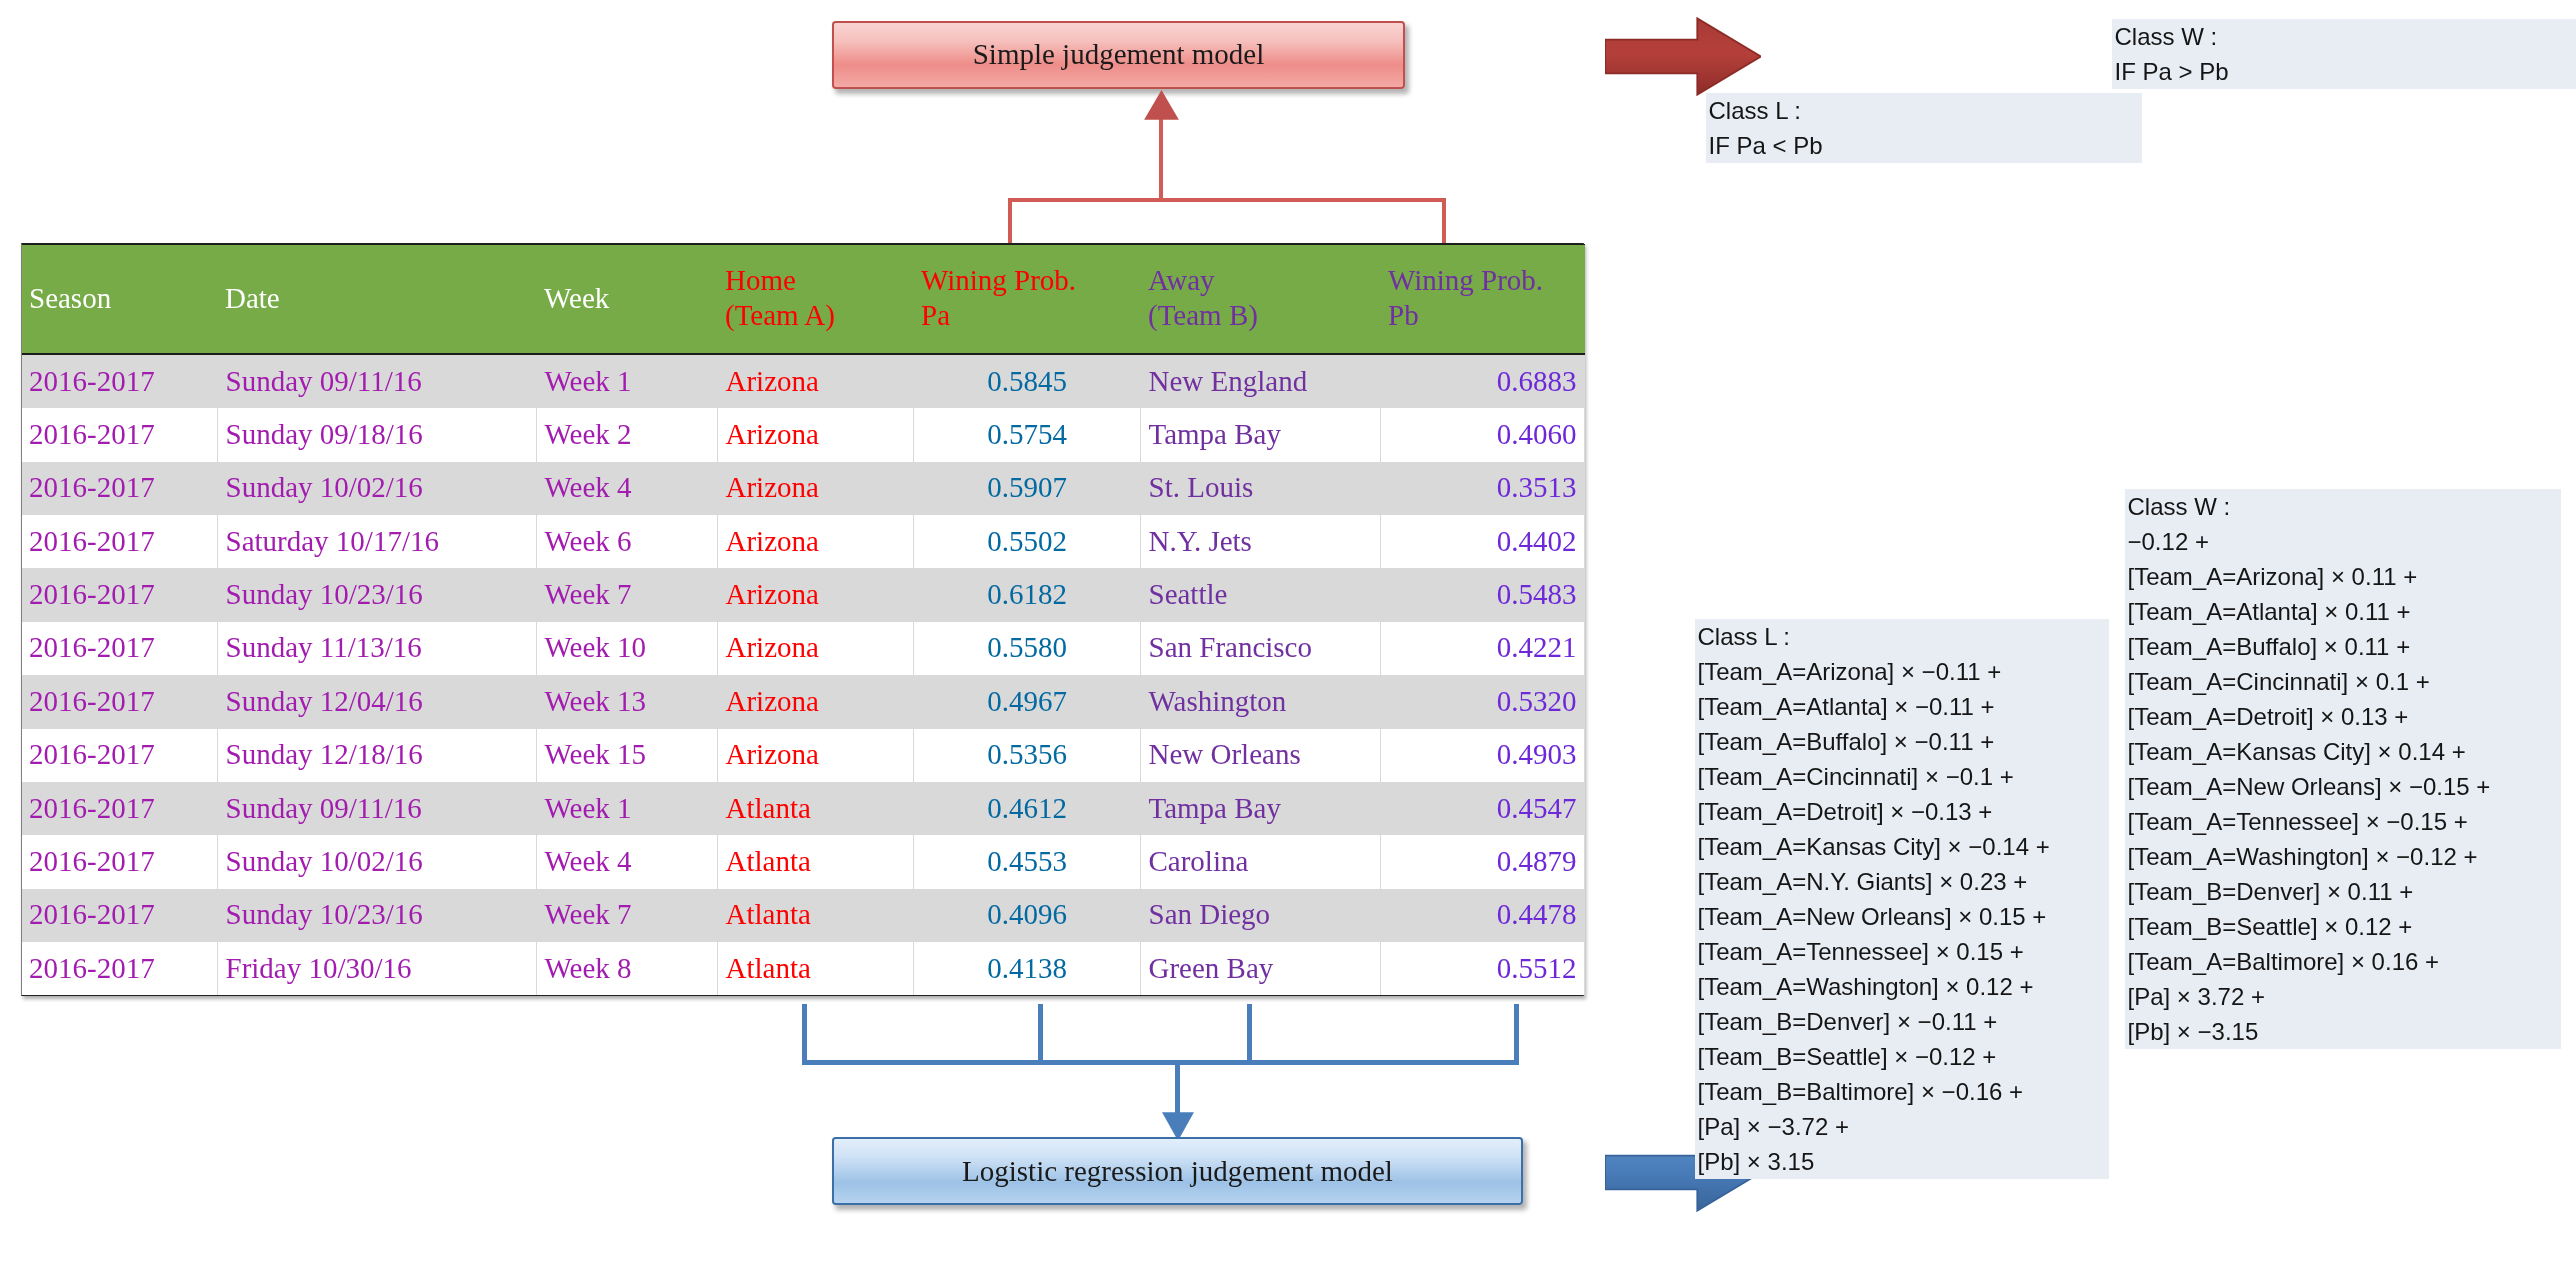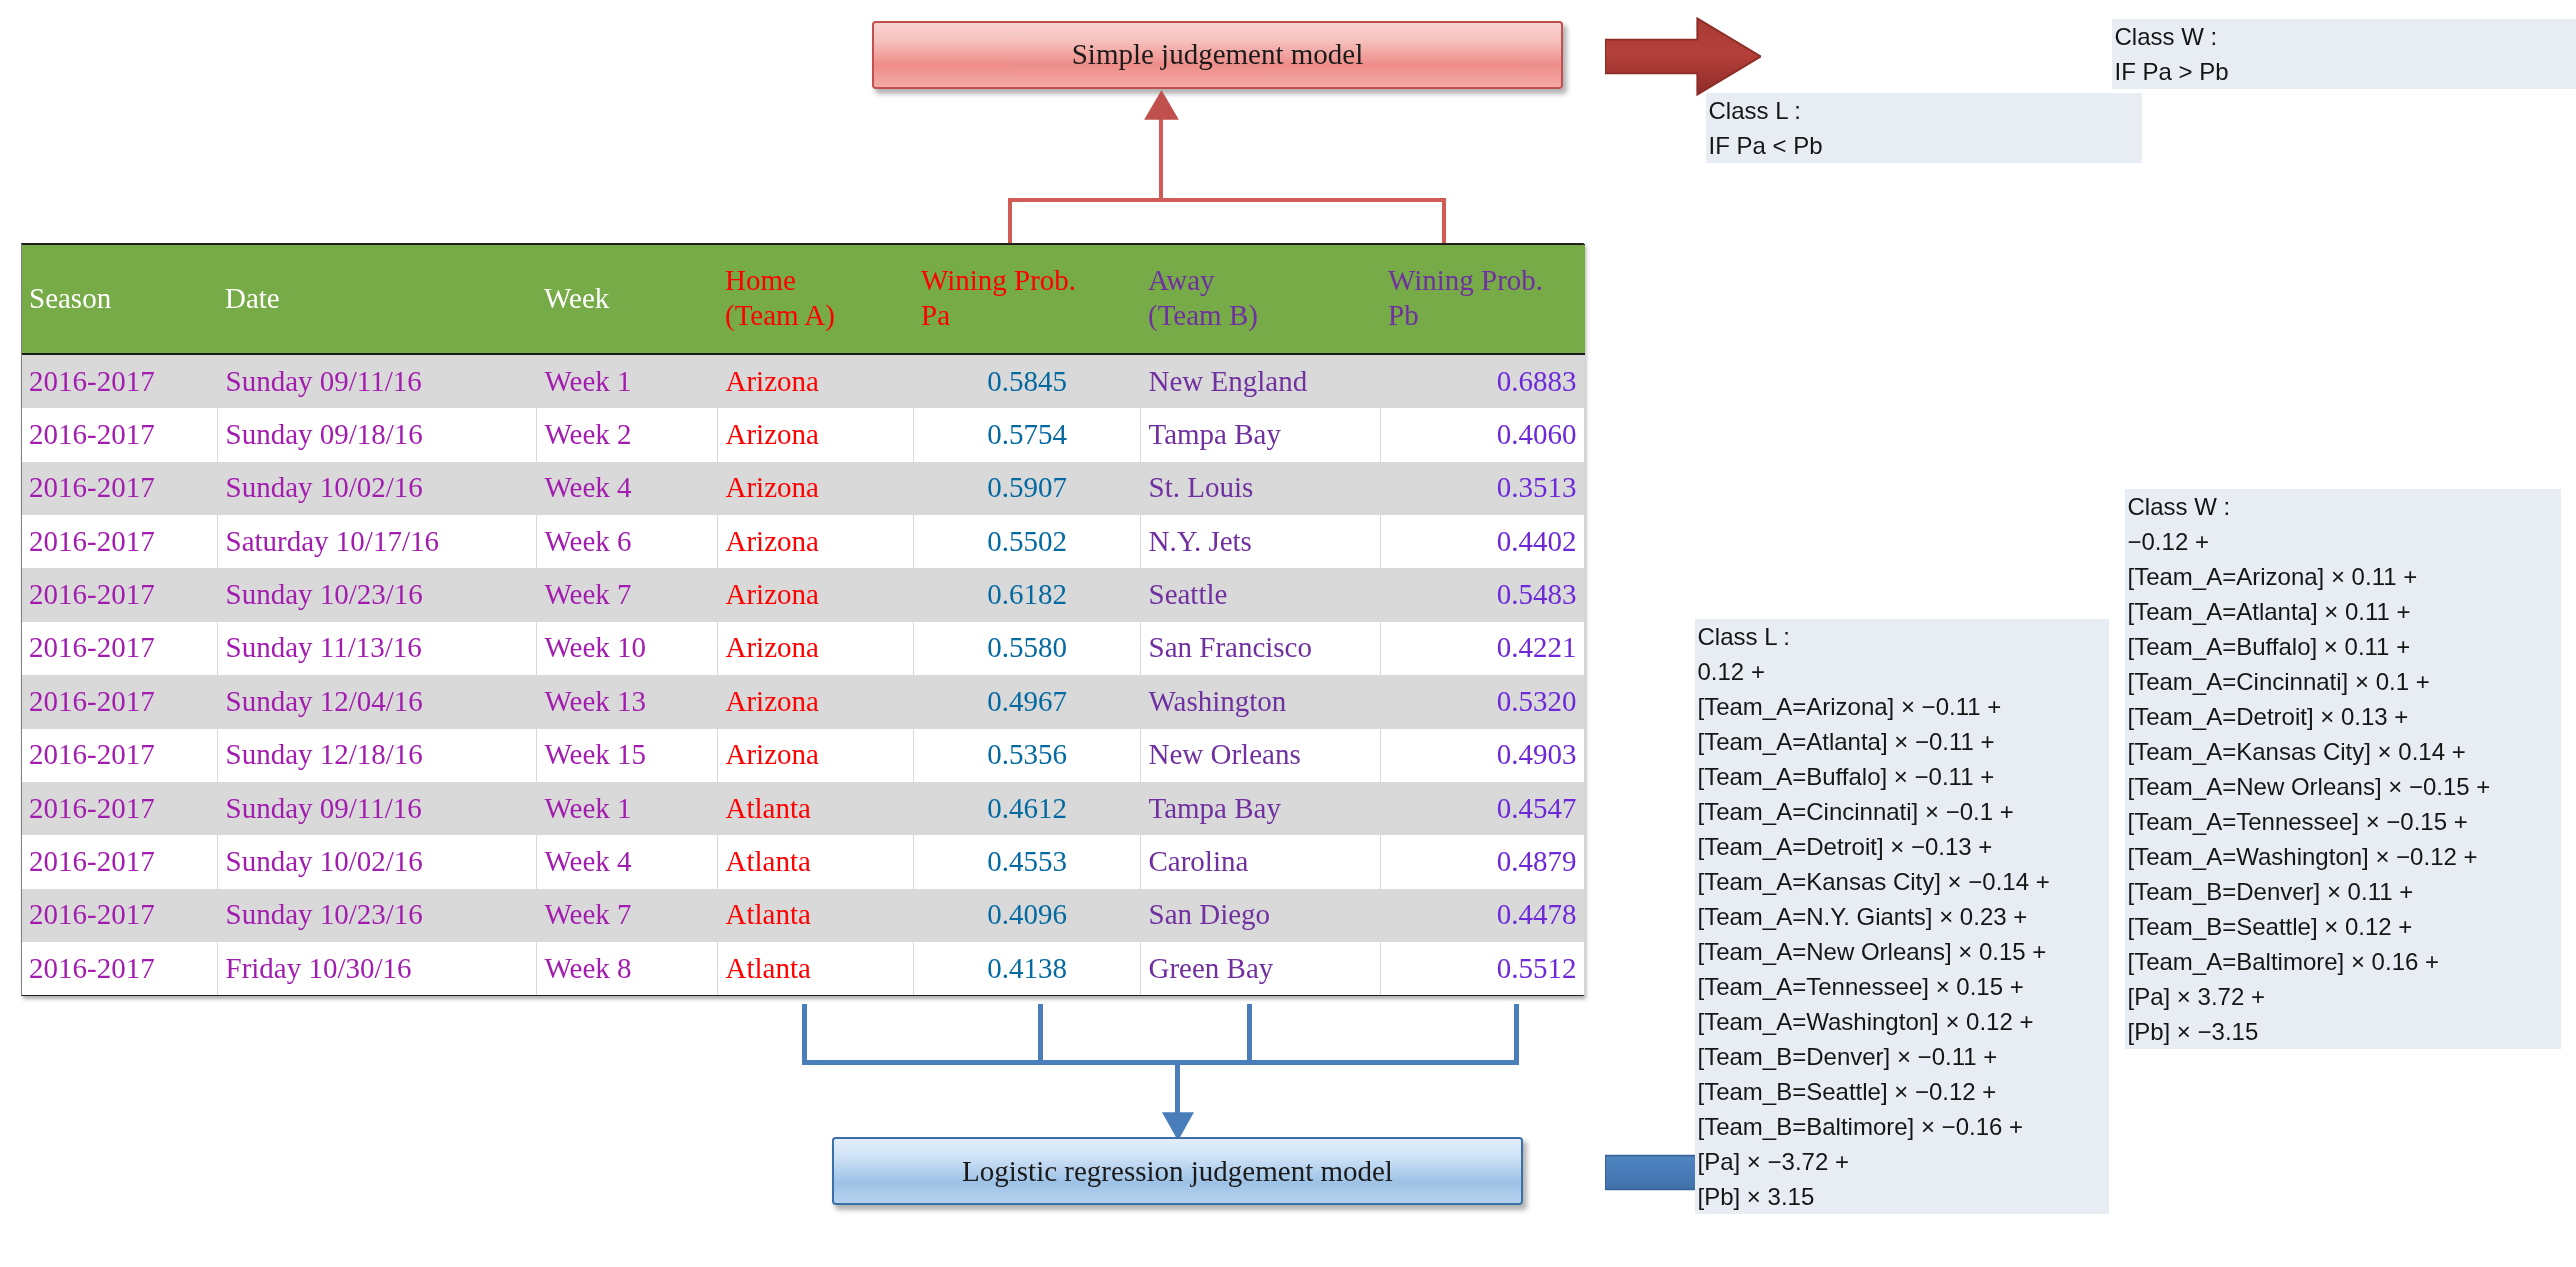--- a/index.html
+++ b/index.html
@@ -15,21 +15,21 @@
   .model-box{
     position:absolute;
     display:flex;align-items:center;justify-content:center;
     border-radius:3.7px;
     font-family:"Liberation Serif", serif;
     font-size:29px;color:#1a1a1a;
     box-shadow:3.7px 4.4px 5.6px rgba(0,0,0,.30);
     box-sizing:border-box;
   }
   #simple-model-box{
-    left:872px;top:20.5px;width:691px;height:68px;
+    left:832px;top:20.5px;width:573px;height:68px;
     border:2.5px solid #c0504d;
     background:linear-gradient(to bottom,#f8d3d1 0%,#f6c0bd 28%,#ee8d89 65%,#f3a9a5 100%);
   }
   #logistic-model-box{
     left:832px;top:1137px;width:691px;height:68px;
     border:2.5px solid #3a6fa8;
     background:linear-gradient(to bottom,#e2eefb 0%,#cfe2f6 28%,#9dc2e6 68%,#b6d3ef 100%);
   }
 
   
@@ -313,21 +313,20 @@
     <polygon points="0,38 148,38 148,4 250,65 148,126 148,92 0,92" fill="url(#gBlue)" stroke="#38639a" stroke-width="3"></polygon>
   </svg>
 </div>
 
 <div class="model-box" id="logistic-model-box">
   <span>Logistic regression judgement model</span>
 </div>
 
 <div class="callout" id="classl-big" style="left:1695px;top:619px;">
     <div class="cl-line">Class L :</div>
-    <div class="cl-line">0.12 +</div>
     <div class="cl-line">[Team_A=Arizona] × −0.11 +</div>
     <div class="cl-line">[Team_A=Atlanta] × −0.11 +</div>
     <div class="cl-line">[Team_A=Buffalo] × −0.11 +</div>
     <div class="cl-line">[Team_A=Cincinnati] × −0.1 +</div>
     <div class="cl-line">[Team_A=Detroit] × −0.13 +</div>
     <div class="cl-line">[Team_A=Kansas City] × −0.14 +</div>
     <div class="cl-line">[Team_A=N.Y. Giants] × 0.23 +</div>
     <div class="cl-line">[Team_A=New Orleans] × 0.15 +</div>
     <div class="cl-line">[Team_A=Tennessee] × 0.15 +</div>
     <div class="cl-line">[Team_A=Washington] × 0.12 +</div>

